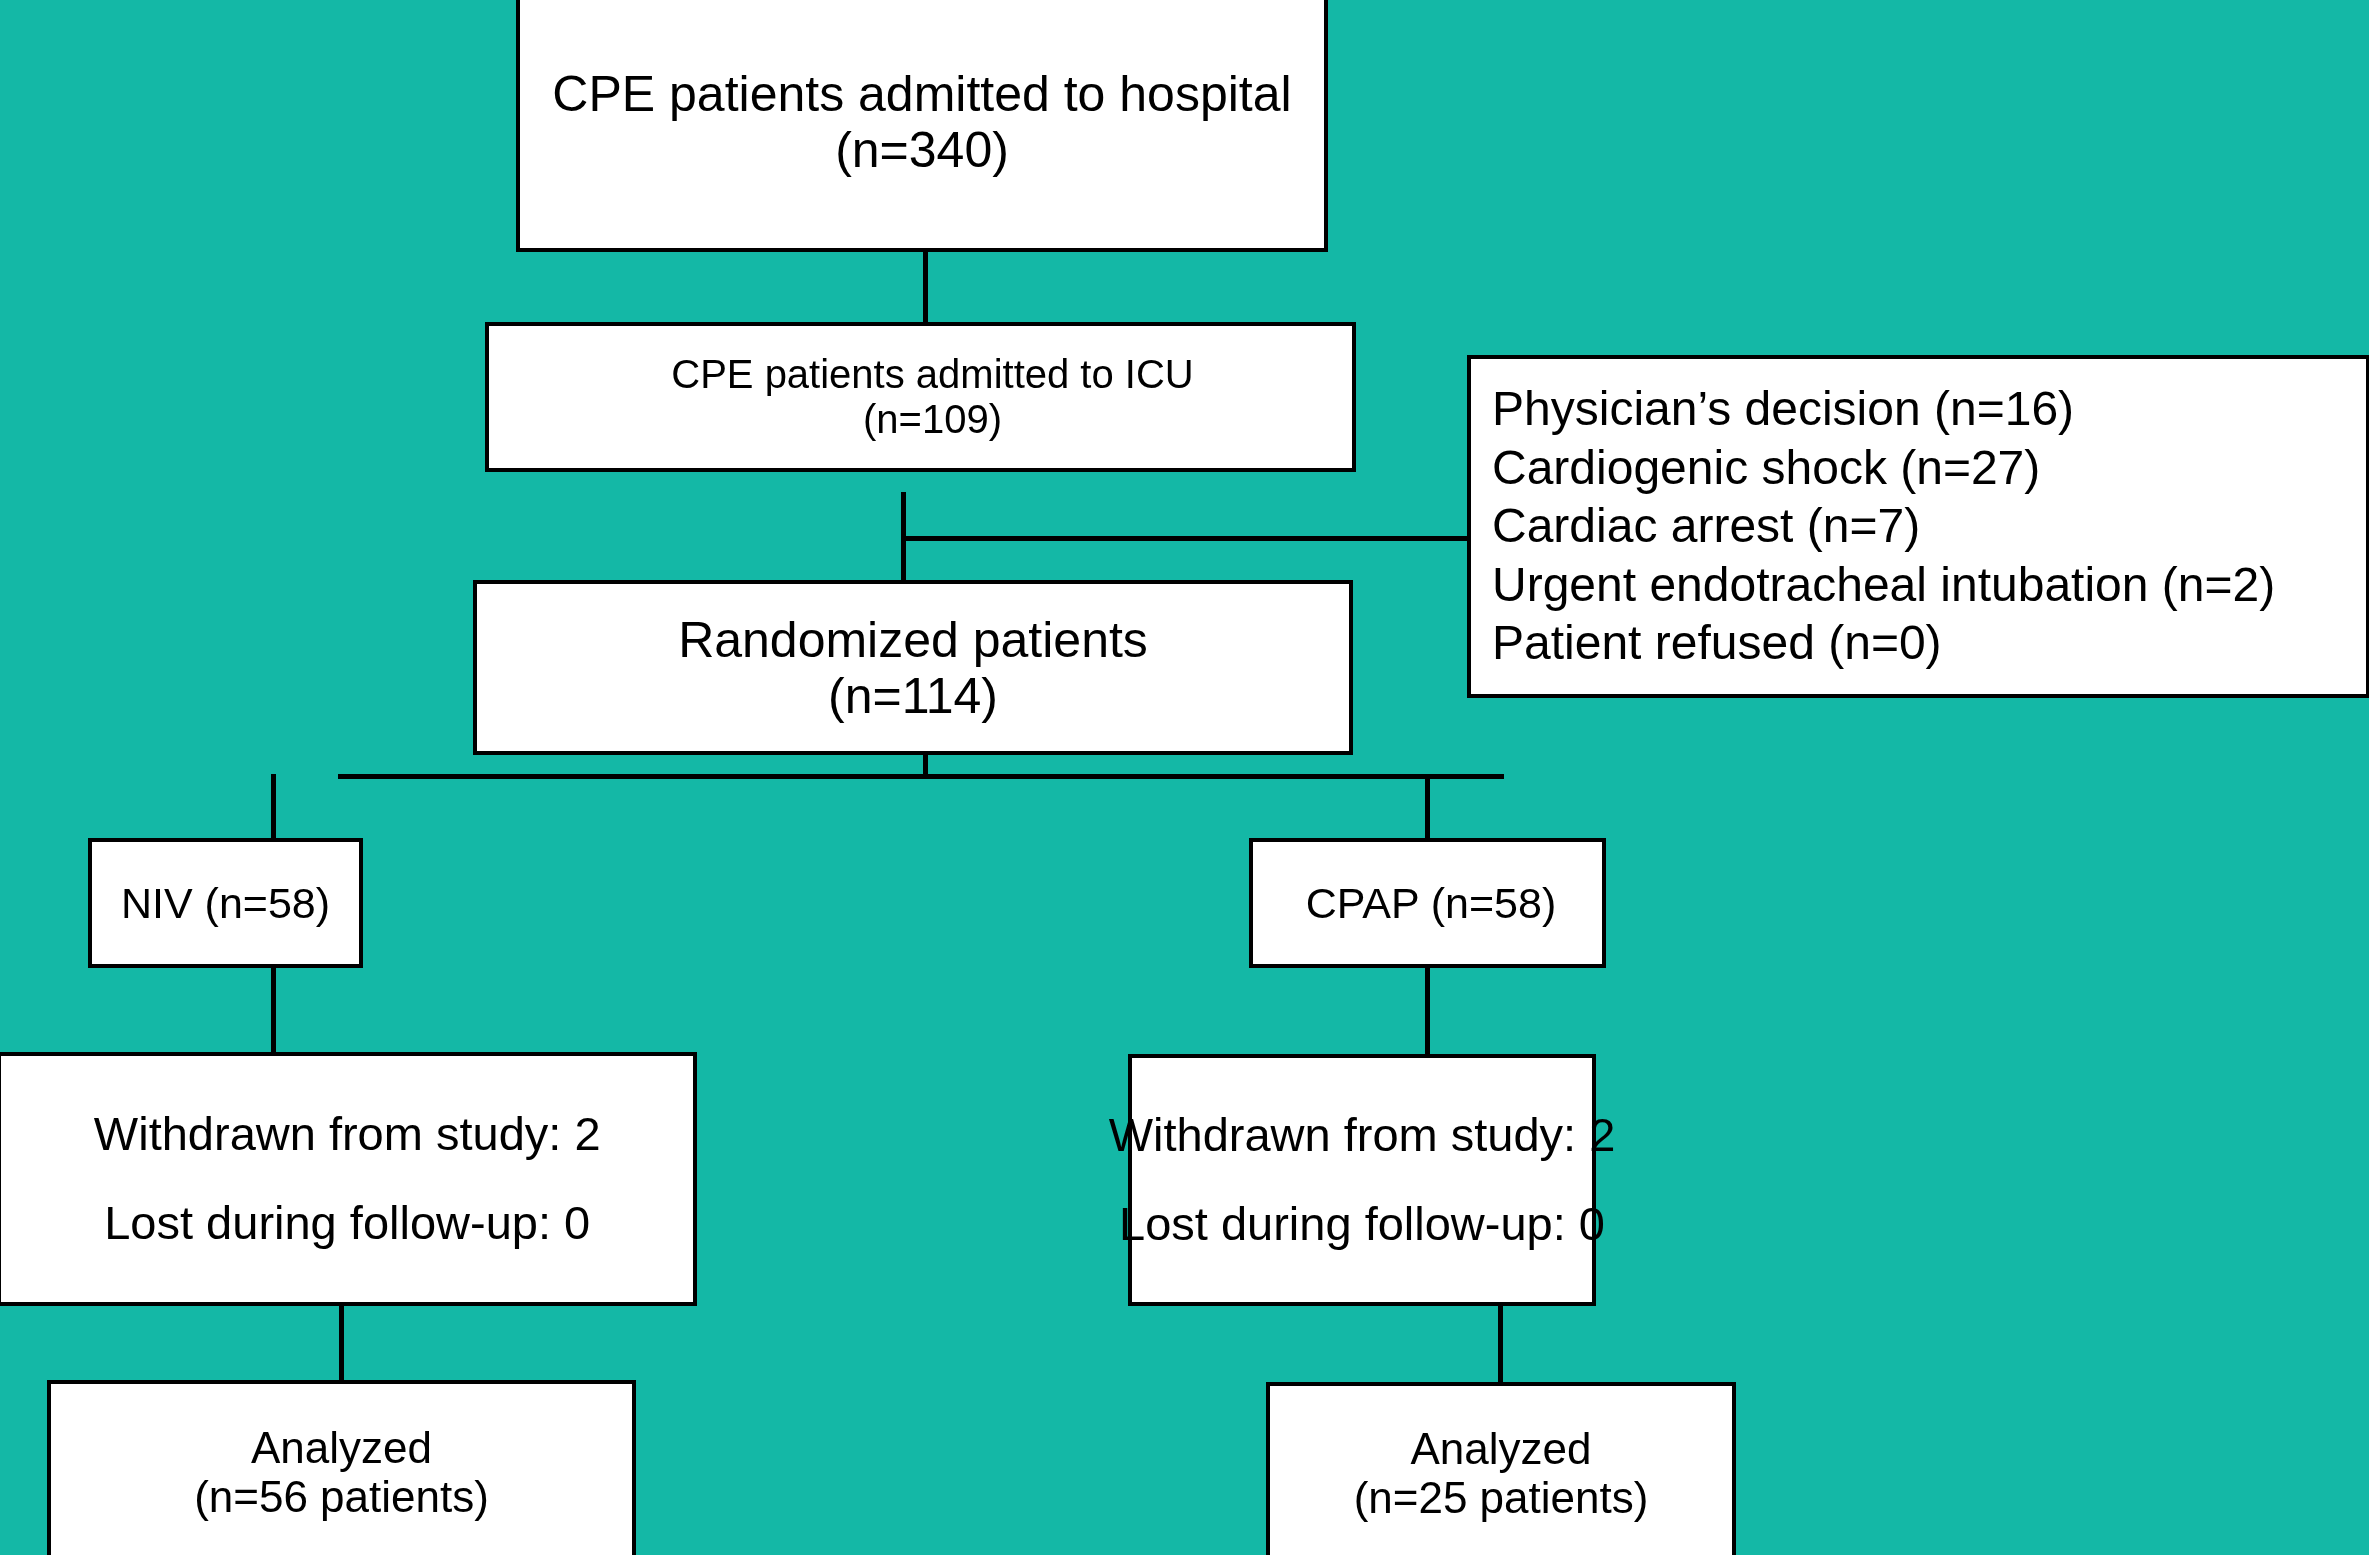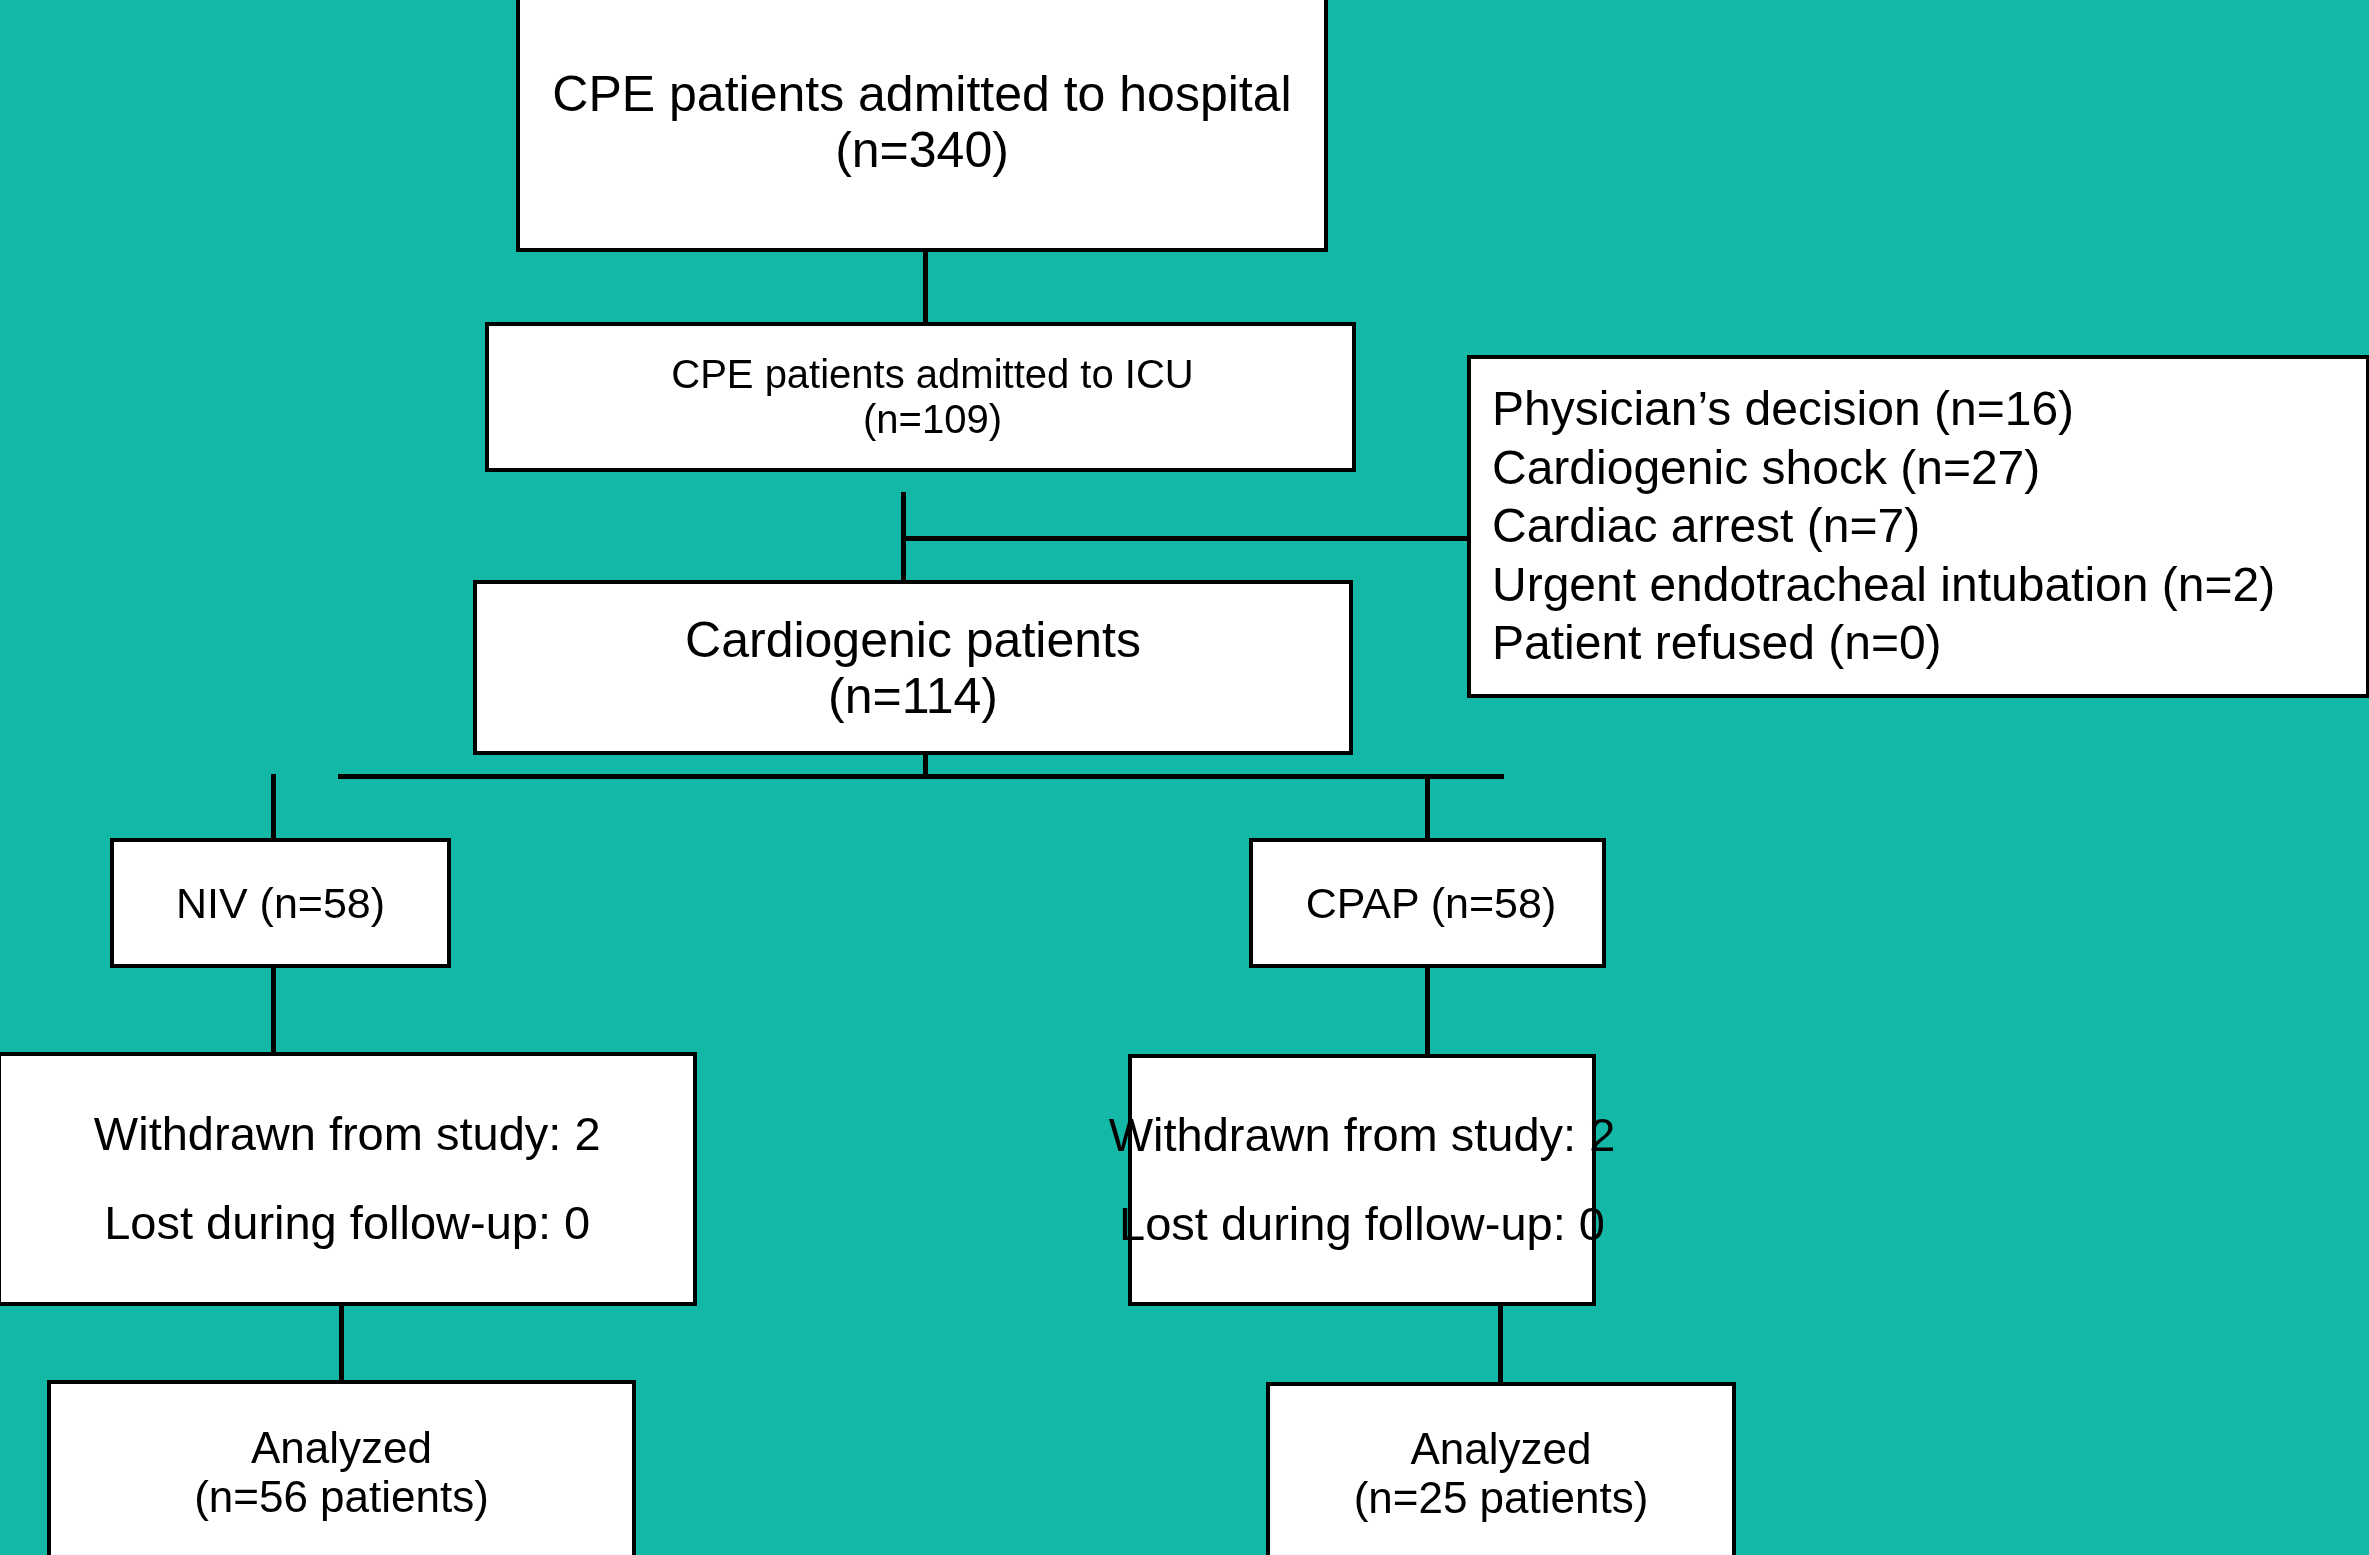--- a/index.html
+++ b/index.html
@@ -44,21 +44,21 @@
   }
   .v-line { width: 4.7px; }
   .h-line { height: 4.7px; }
 
   
   #box-hospital   { left: 516px;  top: -7.6px;   width: 812px;  height: 260px;  font-size: 50px; }
   #box-icu        { left: 485px;  top: 322px;  width: 871px;  height: 150px;  font-size: 40px; padding-left: 24px; }
   #box-exclusions { left: 1467px; top: 355px;  width: 903px;  height: 343px;  font-size: 48px;
                     padding: 13.2px 0 13.2px 21px; line-height: 1.22; }
   #box-randomized { left: 473px;  top: 580px;  width: 880px;  height: 175px;  font-size: 50px; }
-  #box-niv        { left: 110px;  top: 838px;  width: 341px;  height: 130px;  font-size: 43px; }
+  #box-niv        { left: 88px;  top: 838px;  width: 275px;  height: 130px;  font-size: 43px; }
   #box-cpap       { left: 1249px; top: 838px;  width: 357px;  height: 130px;  font-size: 43px; padding-left: 7px; }
   #box-withdrawn-niv  { left: -2.8px;   top: 1052px; width: 700px;  height: 254px; font-size: 47px; }
   #box-withdrawn-cpap { left: 1128px; top: 1054px; width: 468px;  height: 252px; font-size: 47px; }
   #box-analyzed-niv   { left: 47px;   top: 1380px; width: 589px;  height: 184px; font-size: 44px; }
   #box-analyzed-cpap  { left: 1266px; top: 1382px; width: 470px;  height: 182px; font-size: 44px; }
 
   .spacer-gap { height: 36px; }
 
   
   #conn-hospital-icu   { left: 923px;  top: 248px;  height: 78px; }
@@ -102,21 +102,21 @@
 
   <div class="box left-align" id="box-exclusions">
     <span class="line">Physician’s decision (n=16)</span>
     <span class="line">Cardiogenic shock (n=27)</span>
     <span class="line">Cardiac arrest (n=7)</span>
     <span class="line">Urgent endotracheal intubation (n=2)</span>
     <span class="line">Patient refused (n=0)</span>
   </div>
 
   <div class="box" id="box-randomized">
-    <span class="line">Cardiogenic patients</span>
+    <span class="line">Randomized patients</span>
     <span class="line">(n=114)</span>
   </div>
 
   <div class="box" id="box-niv">
     <span class="line">NIV (n=58)</span>
   </div>
 
   <div class="box" id="box-cpap">
     <span class="line">CPAP (n=58)</span>
   </div>

